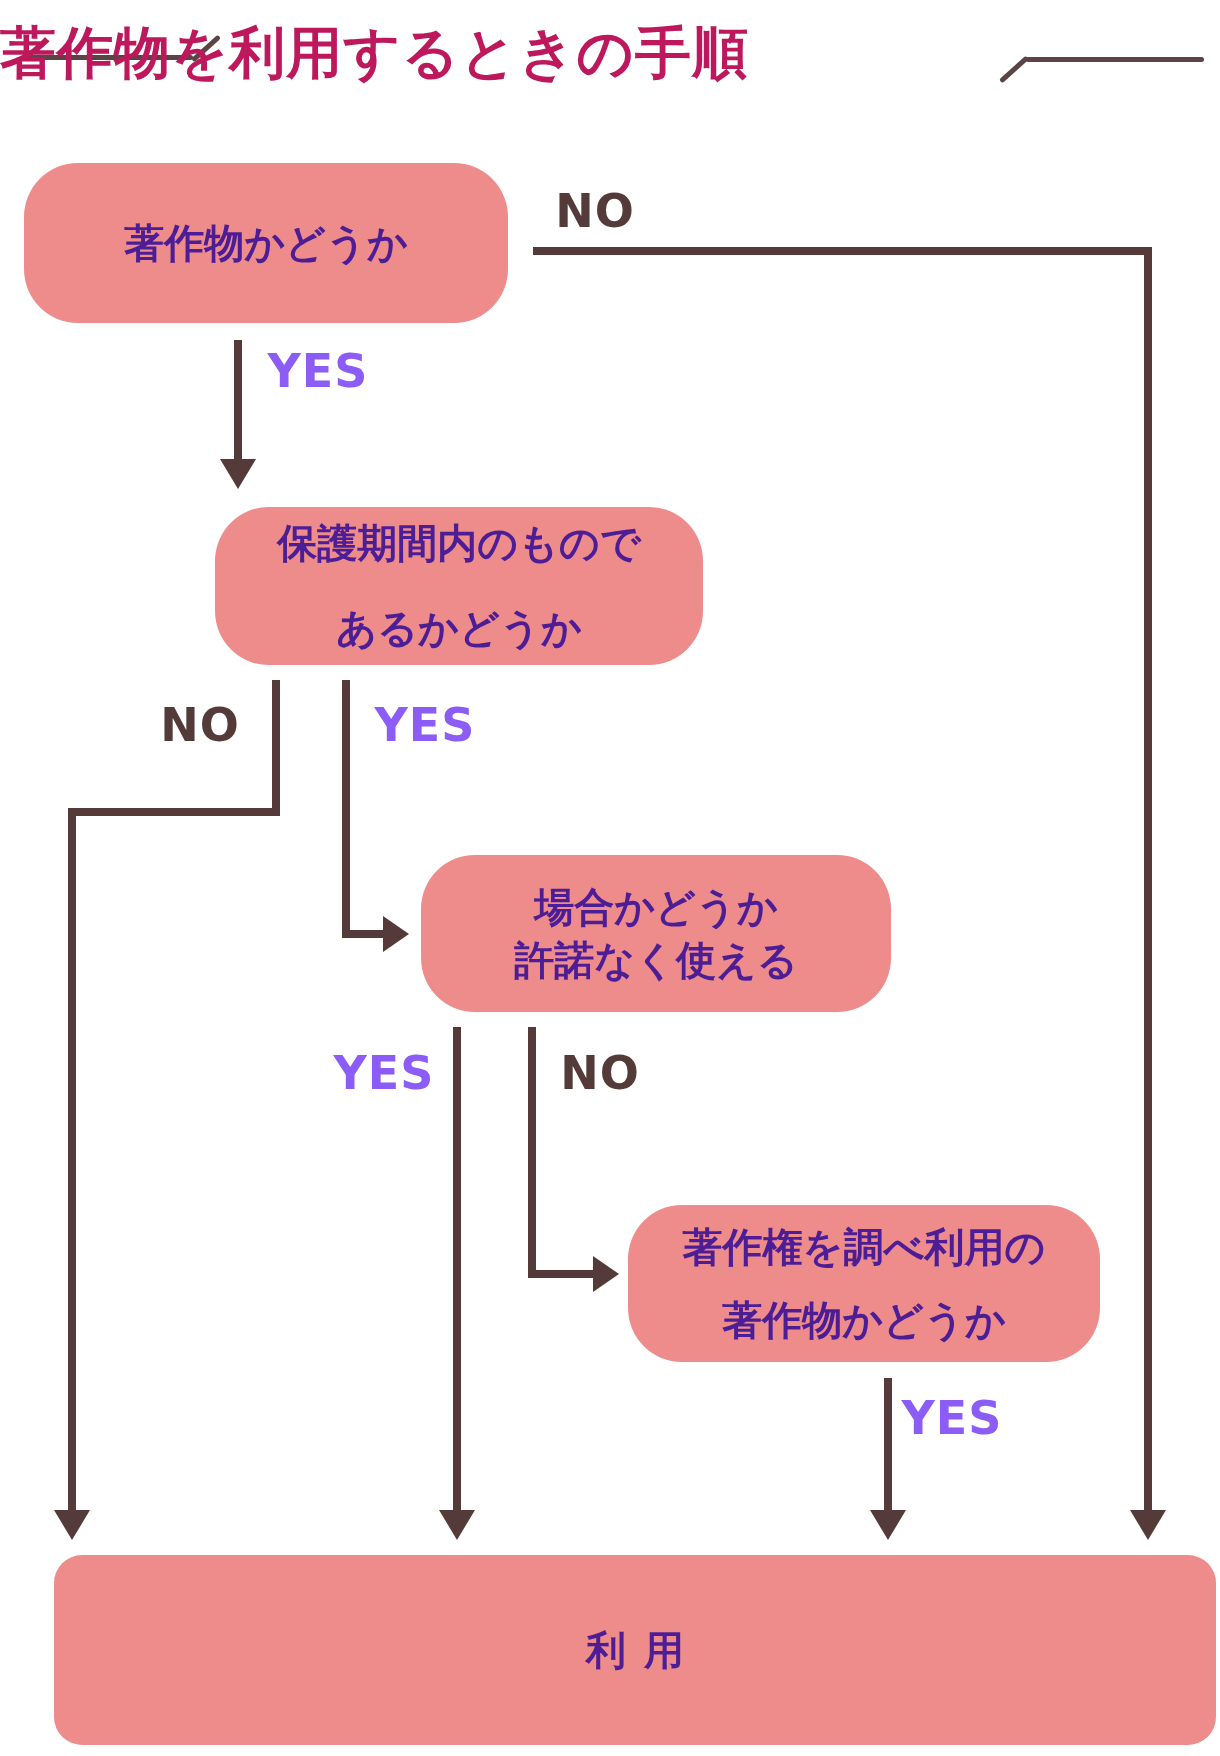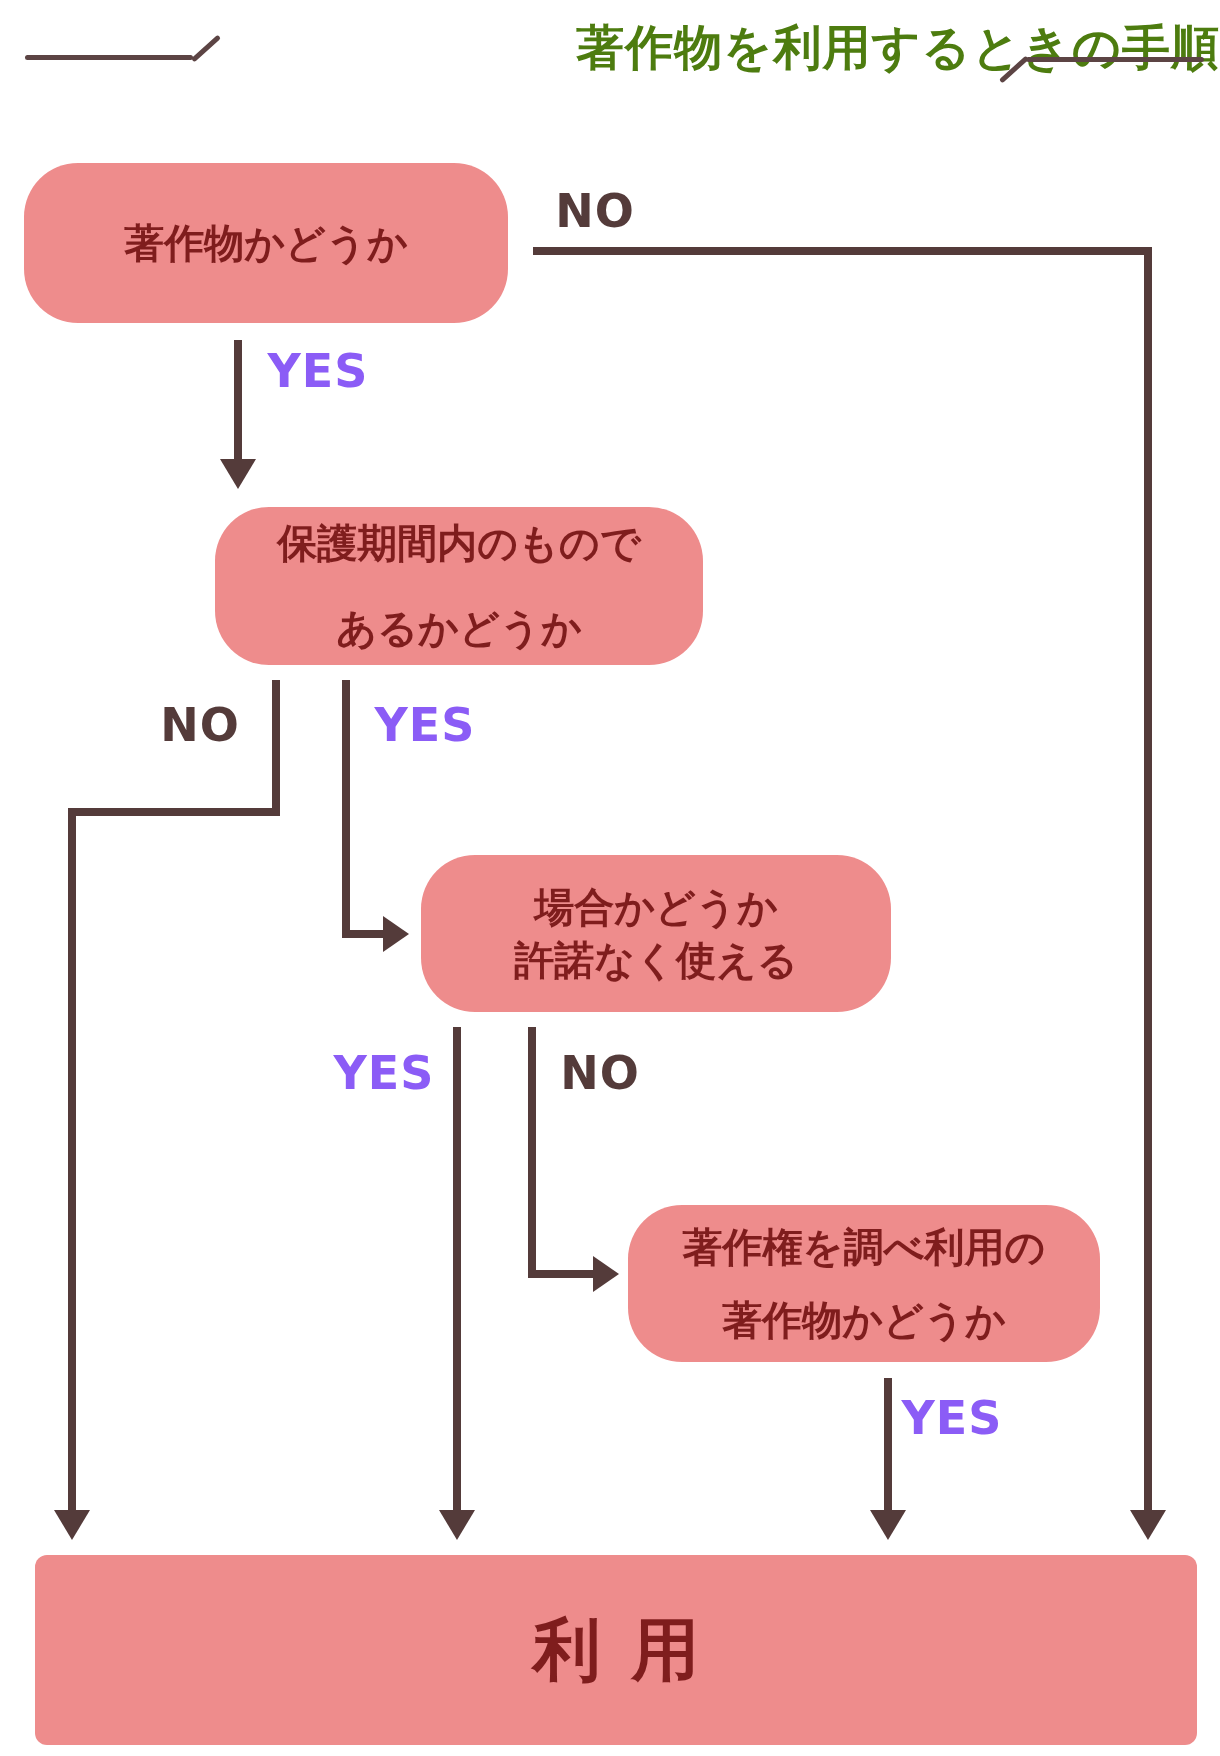--- a/index.html
+++ b/index.html
@@ -2,32 +2,32 @@
 <html><head>
 <meta charset="utf-8">
 <style>
   html,body { margin:0; padding:0; background:#ffffff; }
   .canvas {
     position:relative; width:1220px; height:1756px; background:#ffffff;
     font-family:"DejaVu Sans","Liberation Sans",sans-serif; overflow:hidden;
   }
   
   .title-text {
-    position:absolute; left:0; right:0; top:16px; text-align:right;
-    font-size:48px; font-weight:bold; color:#4d7c0f; letter-spacing:1px;
+    position:absolute; left:0; right:0; top:16px; text-align:left;
+    font-size:56px; font-weight:bold; color:#be185d; letter-spacing:1px;
   }
   .deco { position:absolute; background:#5C4444; height:5px; border-radius:3px; }
   .deco-slash { position:absolute; background:#5C4444; height:5px; width:36px; border-radius:3px; transform:rotate(-42deg); }
   
   .pill {
     position:absolute; background:#EE8C8C; border-radius:54px;
     display:flex; flex-direction:column; align-items:center; justify-content:center;
-    color:#7f1d1d; font-weight:bold; font-size:40px; line-height:1.32; text-align:center;
+    color:#4c1d95; font-weight:bold; font-size:40px; line-height:1.32; text-align:center;
   }
-  .pill-use { border-radius:12px; font-size:68px; letter-spacing:0.45em; }
+  .pill-use { border-radius:28px; font-size:40px; letter-spacing:0.45em;margin-left:19px; }
   .pill-use .ls-fix { padding-left:0.45em; }
   
   .hline, .vline { position:absolute; background:#543B3A; }
   .hline { height:8px; }
   .vline { width:8px; }
   .head-down {
     position:absolute; width:0; height:0;
     border-left:18px solid transparent; border-right:18px solid transparent;
     border-top:30px solid #543B3A;
   }

